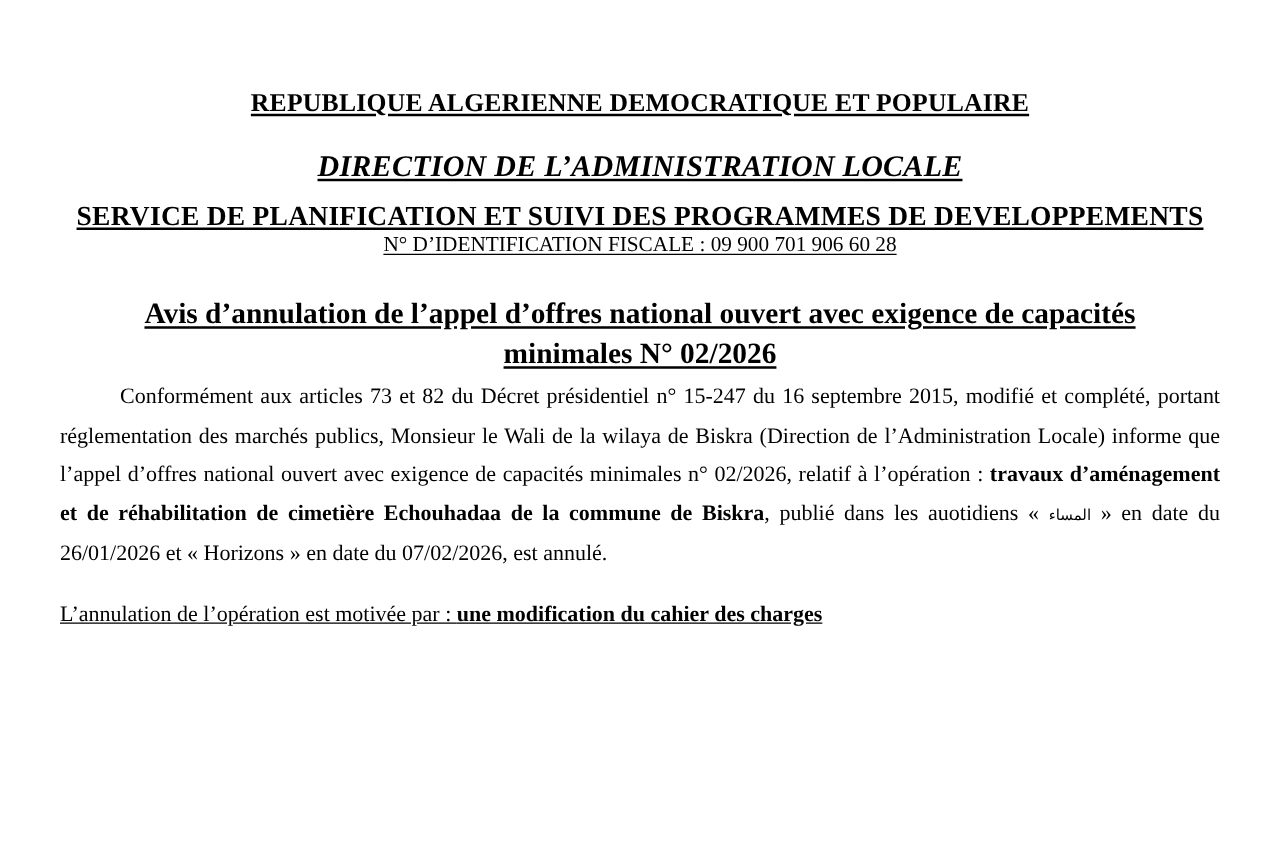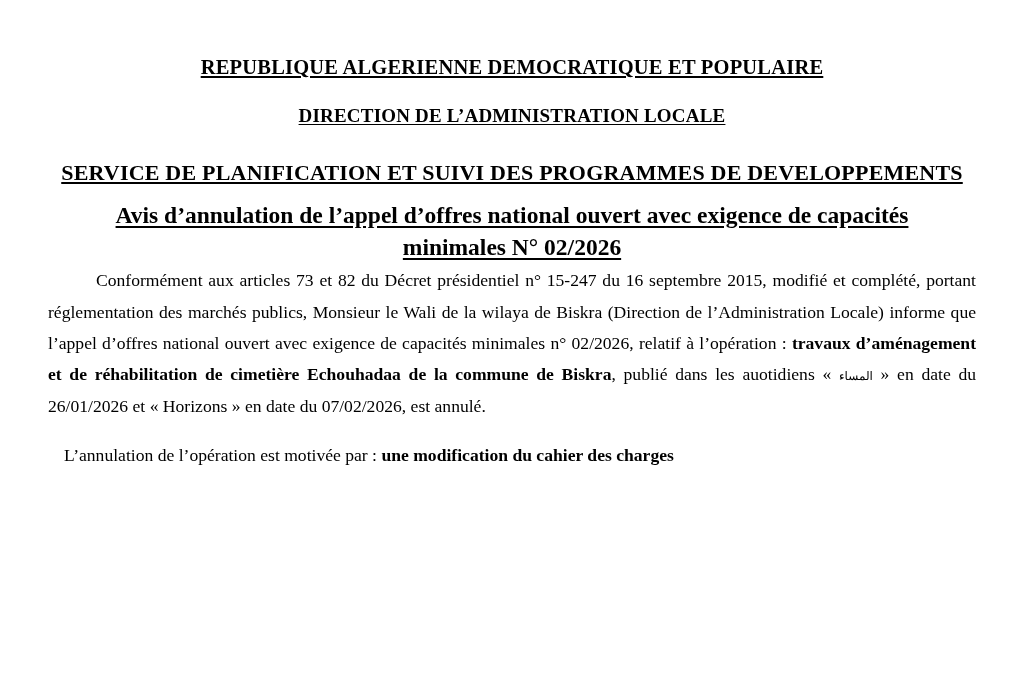--- a/index.html
+++ b/index.html
@@ -13,42 +13,43 @@
     overflow: hidden;
     font-family: "Liberation Serif", serif;
     color: #000000;
   }
   .page {
     position: relative;
     width: 1024px;
     height: 683px;
     background: #ffffff;
     box-sizing: border-box;
-    padding: 56px 48px 0 48px;
+    padding: 72px 48px 0 48px;
   }
   .header-block {
     text-align: center;
   }
   .hdr-line {
     font-weight: bold;
     text-decoration: underline;
     text-underline-offset: 2px;
     letter-spacing: 0.2px;
   }
   .hdr-1 {
     font-size: 20.5px;
     margin-bottom: 26px;
   }
   .hdr-2 {
     font-size: 20.5px;
     margin-bottom: 25px;
   }
   .hdr-3 {
-    font-size: 19px;
-    margin-bottom: 33px;
+    font-size: 24px;
+    margin-bottom: 12px;
+    font-style: italic;
   }
   .hdr-4 {
     font-size: 22px;
   }
   .hdr-5 {
     font-size: 17px;
     font-weight: normal;
     text-decoration: underline;
     text-underline-offset: 2px;
     margin-bottom: 30px;
@@ -80,40 +81,42 @@
   .arabic {
     font-family: Liberation Sans, sans-serif;
     font-size: 12px;
     direction: rtl;
     unicode-bidi: embed;
   }
   .tail-text {
     font-size: 17.6px;
     line-height: 1.78;
     text-align: justify;
-    margin: 16px;
+    margin: 0;
+    text-decoration: underline;
   }
   .clip-bottom {
     position: absolute;
     left: 0;
     right: 0;
     bottom: 0;
     height: 8px;
     background: #ffffff;
   }
 </style>
 </head>
 <body>
 
 <div class="page">
 
   <div class="header-block">
     <div class="hdr-line hdr-1">REPUBLIQUE ALGERIENNE DEMOCRATIQUE ET POPULAIRE</div>
     <div class="hdr-line hdr-3">DIRECTION DE L’ADMINISTRATION LOCALE</div>
     <div class="hdr-line hdr-4">SERVICE DE PLANIFICATION ET SUIVI DES PROGRAMMES DE DEVELOPPEMENTS</div>
+    <div class="hdr-5">N° D’IDENTIFICATION FISCALE : 09 900 701 906 60 28</div>
   </div>
 
   <div class="doc-title">Avis d’annulation de l’appel d’offres national ouvert avec exigence de capacités minimales N° 02/2026</div>
 
   <p class="body-text">
     <span class="indent"></span><span>Conformément aux articles 73 et 82 du Décret présidentiel n° 15-247 du 16 septembre 2015, modifié et complété, portant réglementation des marchés publics, Monsieur le Wali de la wilaya de Biskra (Direction de l’Administration Locale) informe que l’appel d’offres national ouvert avec exigence de capacités minimales n° 02/2026, relatif à l’opération : </span><span class="bold">travaux d’aménagement et de réhabilitation de cimetière Echouhadaa de la commune de Biskra</span><span>, publié dans les auotidiens « </span><span class="arabic">المساء</span><span> » en date du 26/01/2026 et « Horizons » en date du 07/02/2026, est annulé.</span>
   </p>
 
   <p class="tail-text">
     <span>L’annulation de l’opération est motivée par : </span><span class="bold">une modification du cahier des charges</span>

